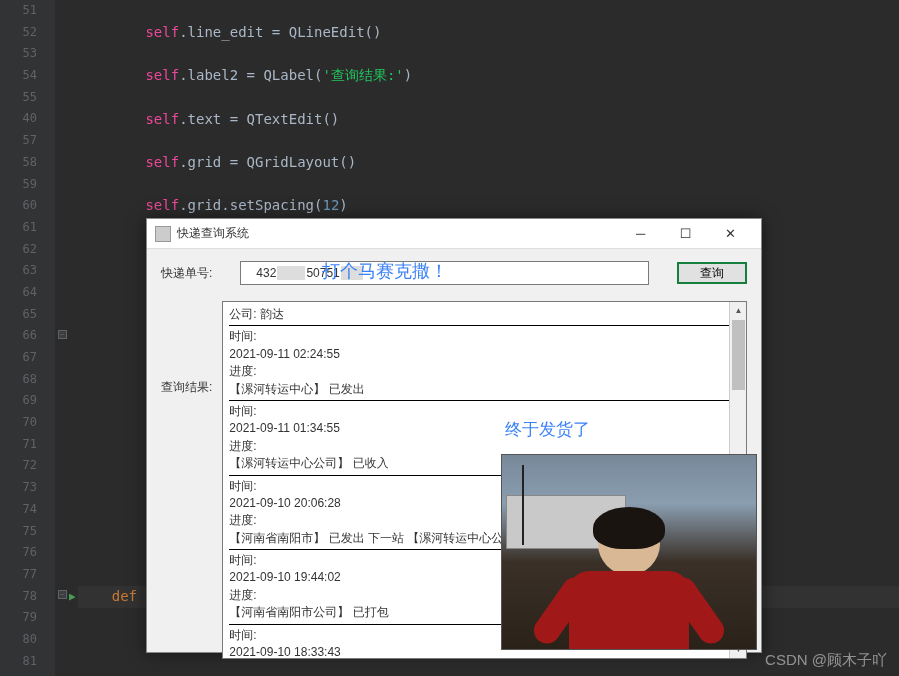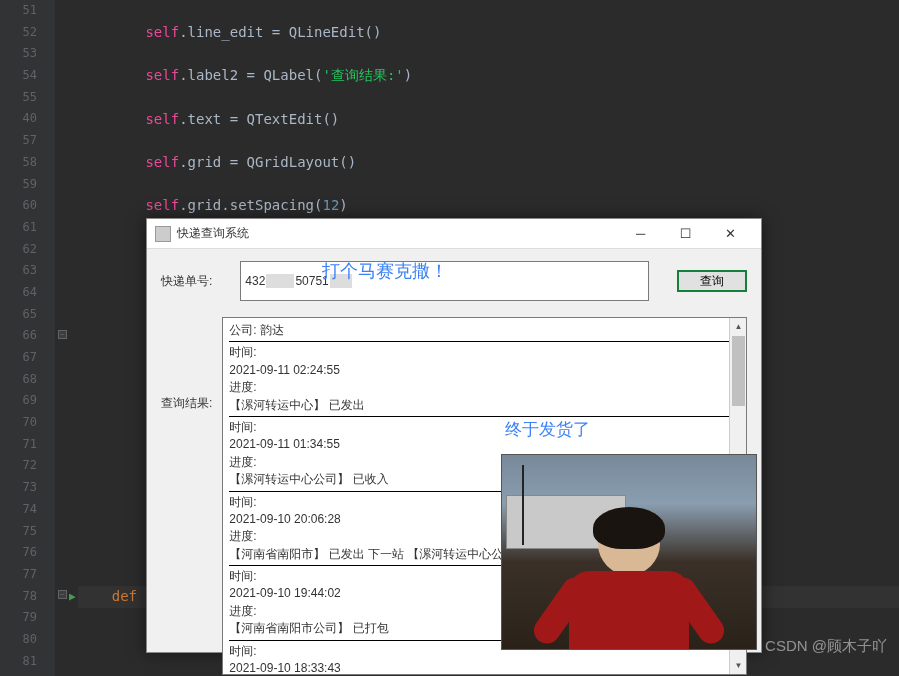--- a/index.html
+++ b/index.html
@@ -61,22 +61,22 @@
 }
 .titlebar-btns { margin-left: auto; display: flex; }
 .titlebar-btn {
   width: 45px; height: 28px; display: flex;
   align-items: center; justify-content: center;
   font-size: 13px; cursor: pointer;
 }
 .dialog-body { padding: 12px 14px; font-size: 12px; color: #333; }
 .row1 { display: flex; align-items: center; gap: 28px; margin-bottom: 16px; }
 .input-box {
-  flex: 1; height: 40px; border: 1px solid #7a7a7a;
-  background: #fff; padding: 1px 4px; font-size: 12px;
+  flex: 1; height: 24px; border: 1px solid #7a7a7a;
+  background: #fff; padding: 1px 15px; font-size: 12px;
   display: flex; align-items: center; position: relative;
 }
 .btn-query {
   width: 70px; height: 22px; border: 2px solid #15803d;
   background: #e1e1e1; font-size: 12px; cursor: pointer;
 }
 .row2 { display: flex; align-items: flex-start; gap: 10px; }
 .results-box {
   flex: 1; height: 358px; border: 1px solid #7a7a7a;
   background: #fff; padding: 4px 6px; font-size: 12px;
@@ -131,21 +131,21 @@
   background: #a01818; border-radius: 13px;
 }
 .gif-arm-l { left: -6px; top: 60px; transform: rotate(35deg); }
 .gif-arm-r { right: -6px; top: 60px; transform: rotate(-35deg); }
 .gif-bg-building {
   position: absolute; left: 4px; top: 40px; width: 120px; height: 54px;
   background: #c9c9c9; border: 1px solid #888;
 }
 .gif-pole { position:absolute; left:20px; top:10px; width:2px; height:80px; background:#222; }
 .watermark {
-  position: absolute; right: 12px; bottom: 20px;
+  position: absolute; right: 12px; bottom: 6px;
   color: rgba(230,230,230,0.55); font-size: 15px;
   font-family: 'Microsoft YaHei', sans-serif;
 }
 </style>
 </head>
 <body>
 
 <div class="gutter">
   <div>51</div>
     <div>52</div>

